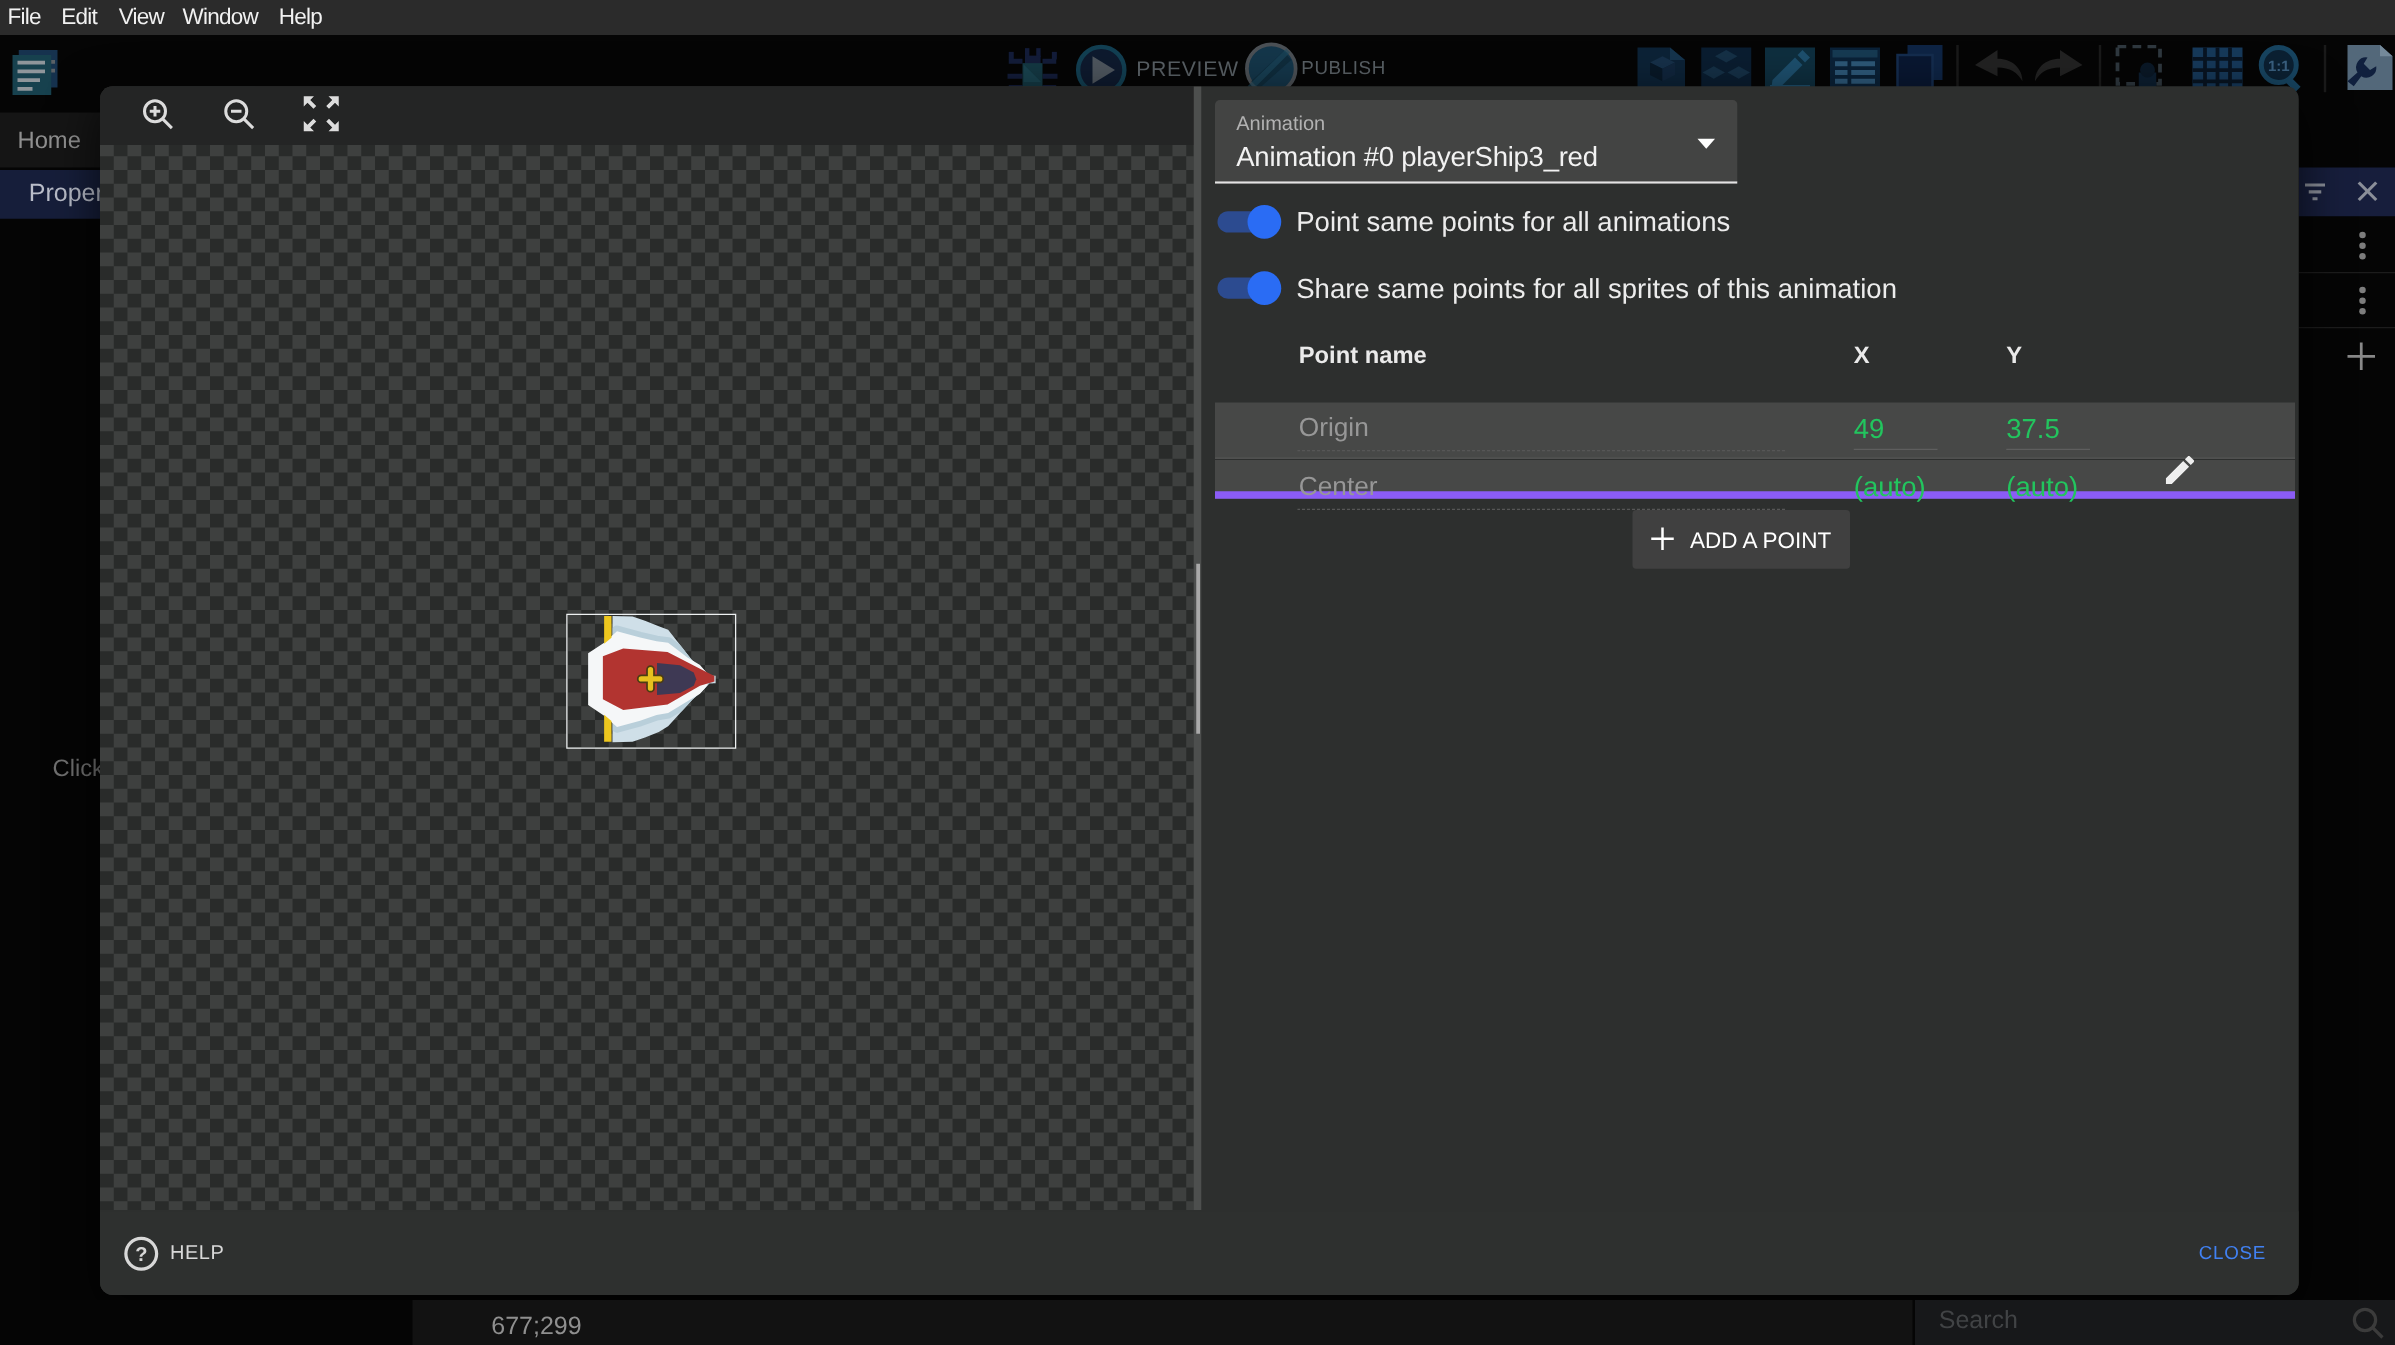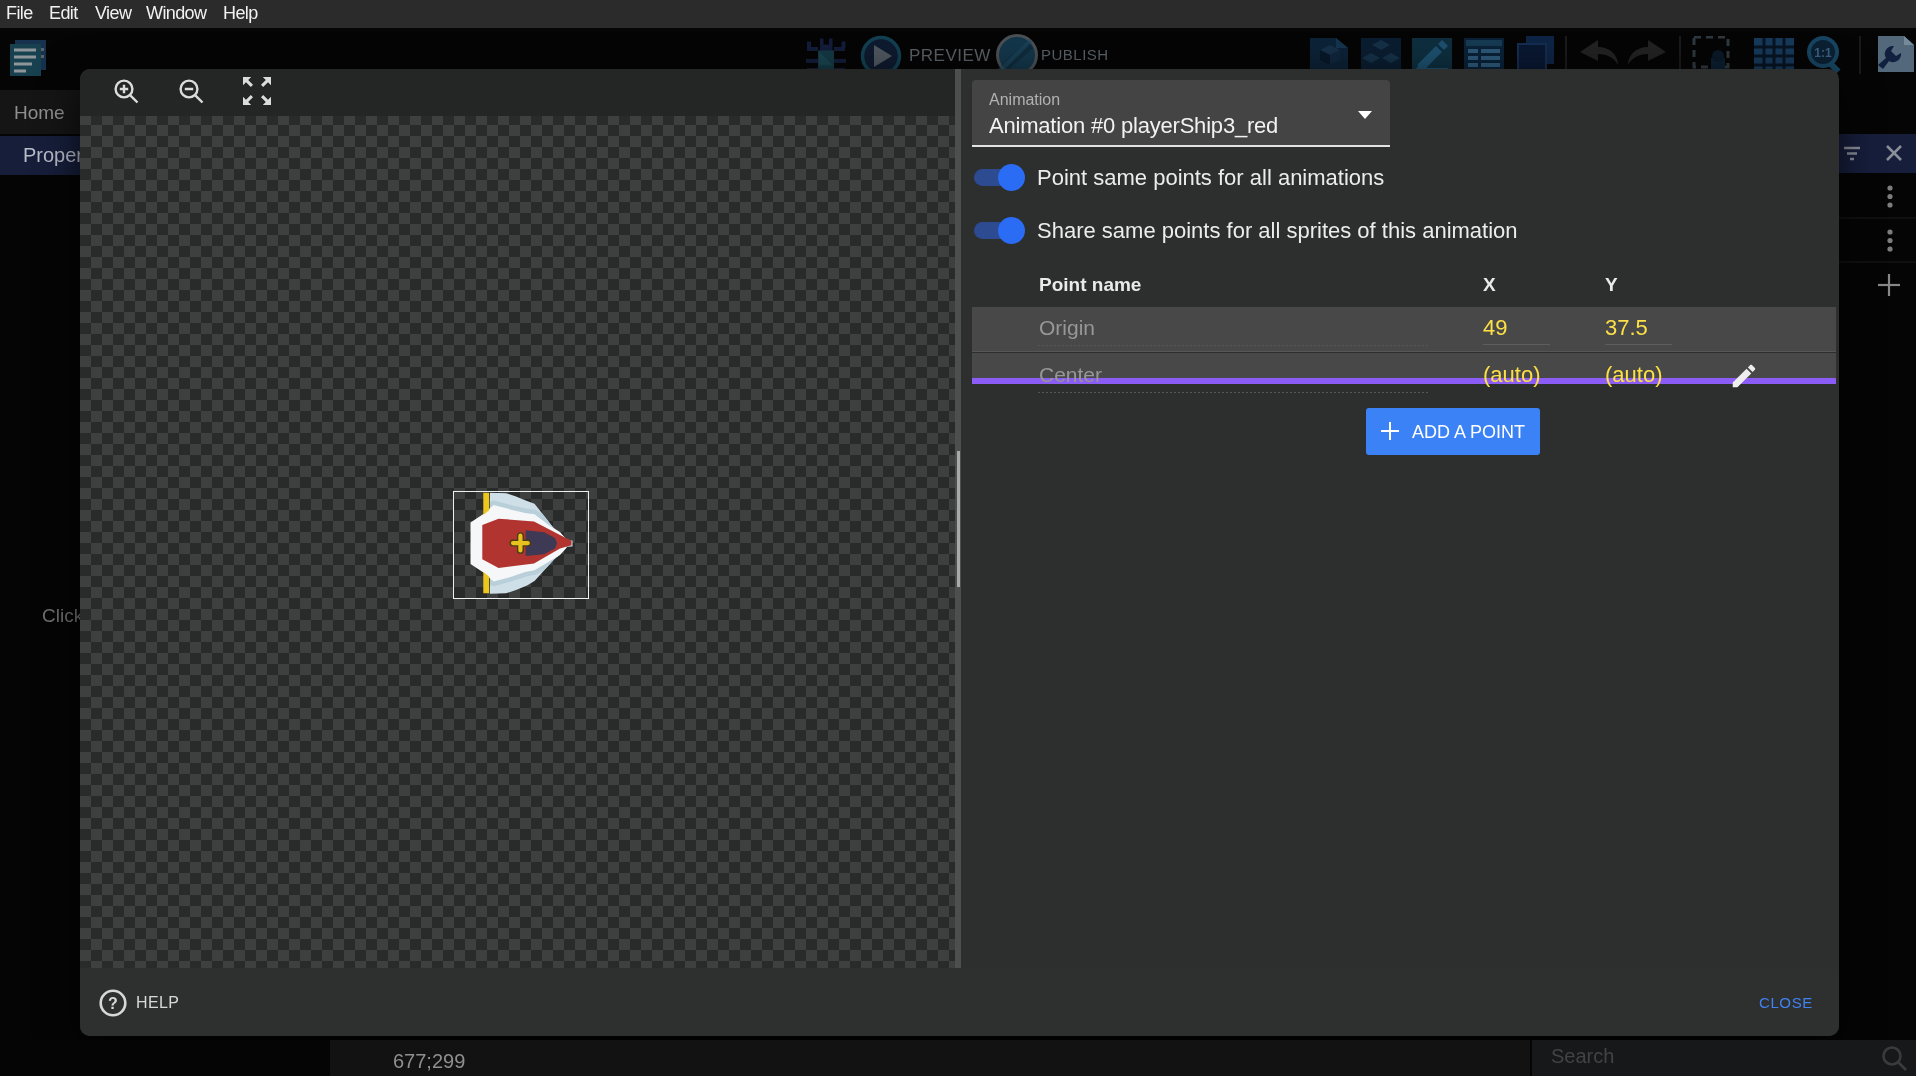--- a/index.html
+++ b/index.html
@@ -32,29 +32,29 @@
     border-top:8px solid #ffffff; }
   #selAnim { left:892px; width:418px; }
   #selFrame { left:1318px; width:416px; }
   
   .track { position:absolute; left:894px; width:48px; height:17px; border-radius:9px; background:#2c4b90; }
   .tthumb { position:absolute; left:918px; width:27px; height:27px; border-radius:50%; background:#2a6cf4; }
   .tlabel { position:absolute; left:957px; font-size:22px; color:#ececec; white-space:nowrap; }
   
   #thead { position:absolute; left:892px; top:194px; width:864px; height:44px; }
   .hcell { position:absolute; top:11px; font-size:19px; font-weight:bold; color:#eaeaea; }
-  .trow { position:absolute; left:892px; width:864px; background:#474847; }
+  .trow { position:absolute; left:892px; width:864px; background:#474847;margin-top:15px; }
   .rname { position:absolute; left:67px; font-size:21px; color:#979797; }
-  .rval { position:absolute; font-size:22px; color:#fde047; }
+  .rval { position:absolute; font-size:22px; color:#22c55e; }
   .uline { position:absolute; width:67px; height:1px; background:#5e5e5e; }
   .ulname { position:absolute; left:66px; width:390px; height:1px;
     background:repeating-linear-gradient(90deg,#565656 0 2px,transparent 2px 4px); }
   
-  #addbtn { position:absolute; left:1286px; top:339px; width:174px; height:47px;
-    background:#3b82f6; border-radius:3px; color:#ffffff; }
+  #addbtn { position:absolute; left:1226px; top:339px; width:174px; height:47px;
+    background:#404040; border-radius:3px; color:#ffffff; }
   
   #footer { position:absolute; left:0; top:900px; width:1759px; height:67px; background:#2e302f; }
 </style>
 </head>
 <body>
   <div id="menubar">
     <span style="left:6px">File</span>
     <span style="left:49px">Edit</span>
     <span style="left:95px">View</span>
     <span style="left:146px">Window</span>

